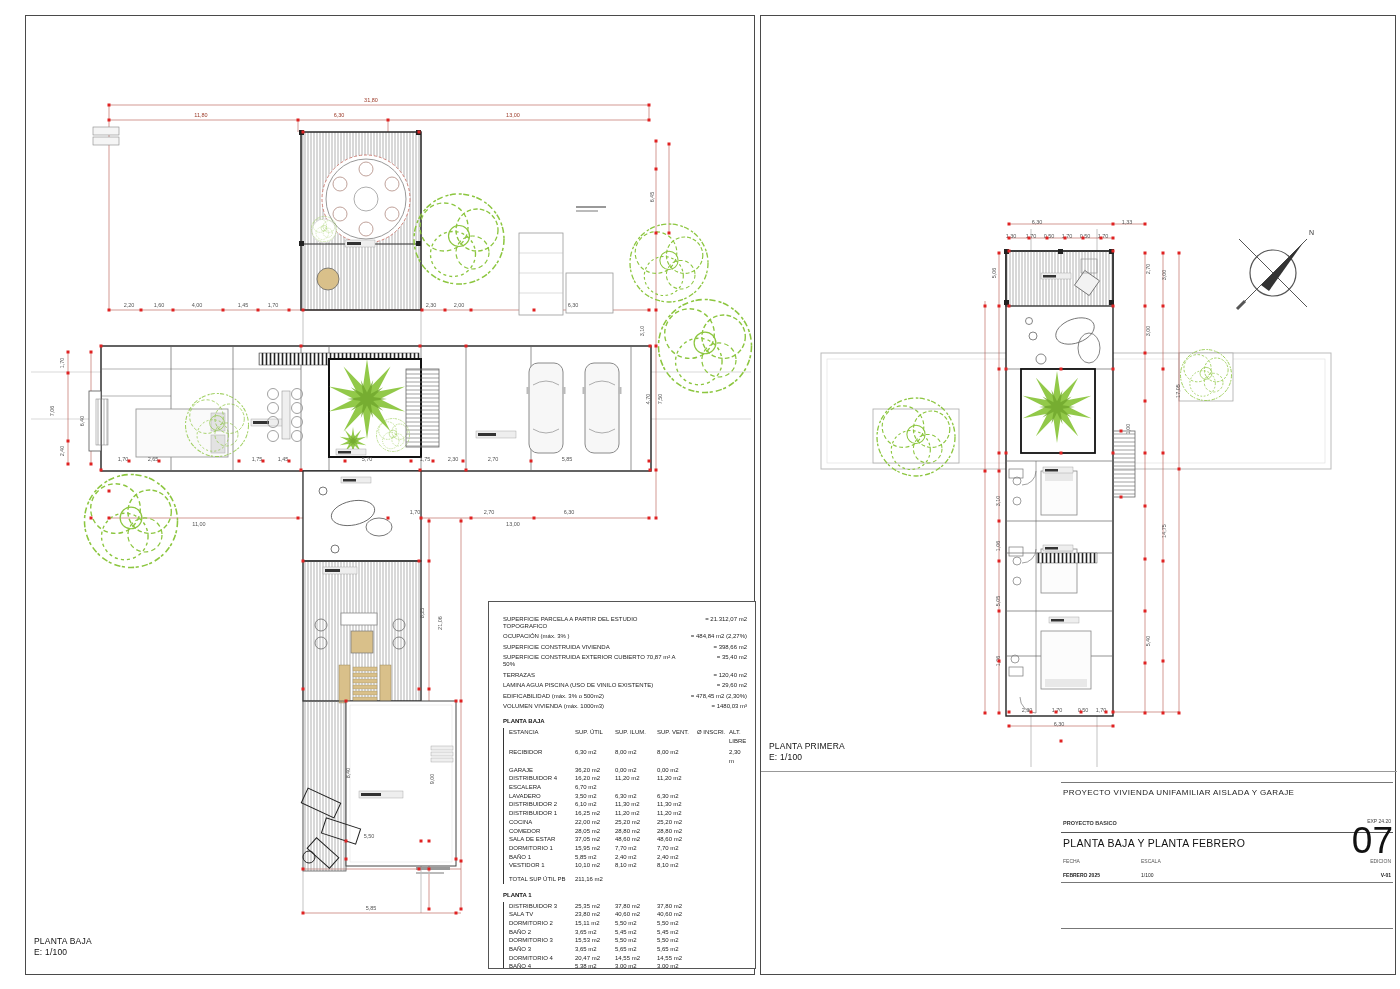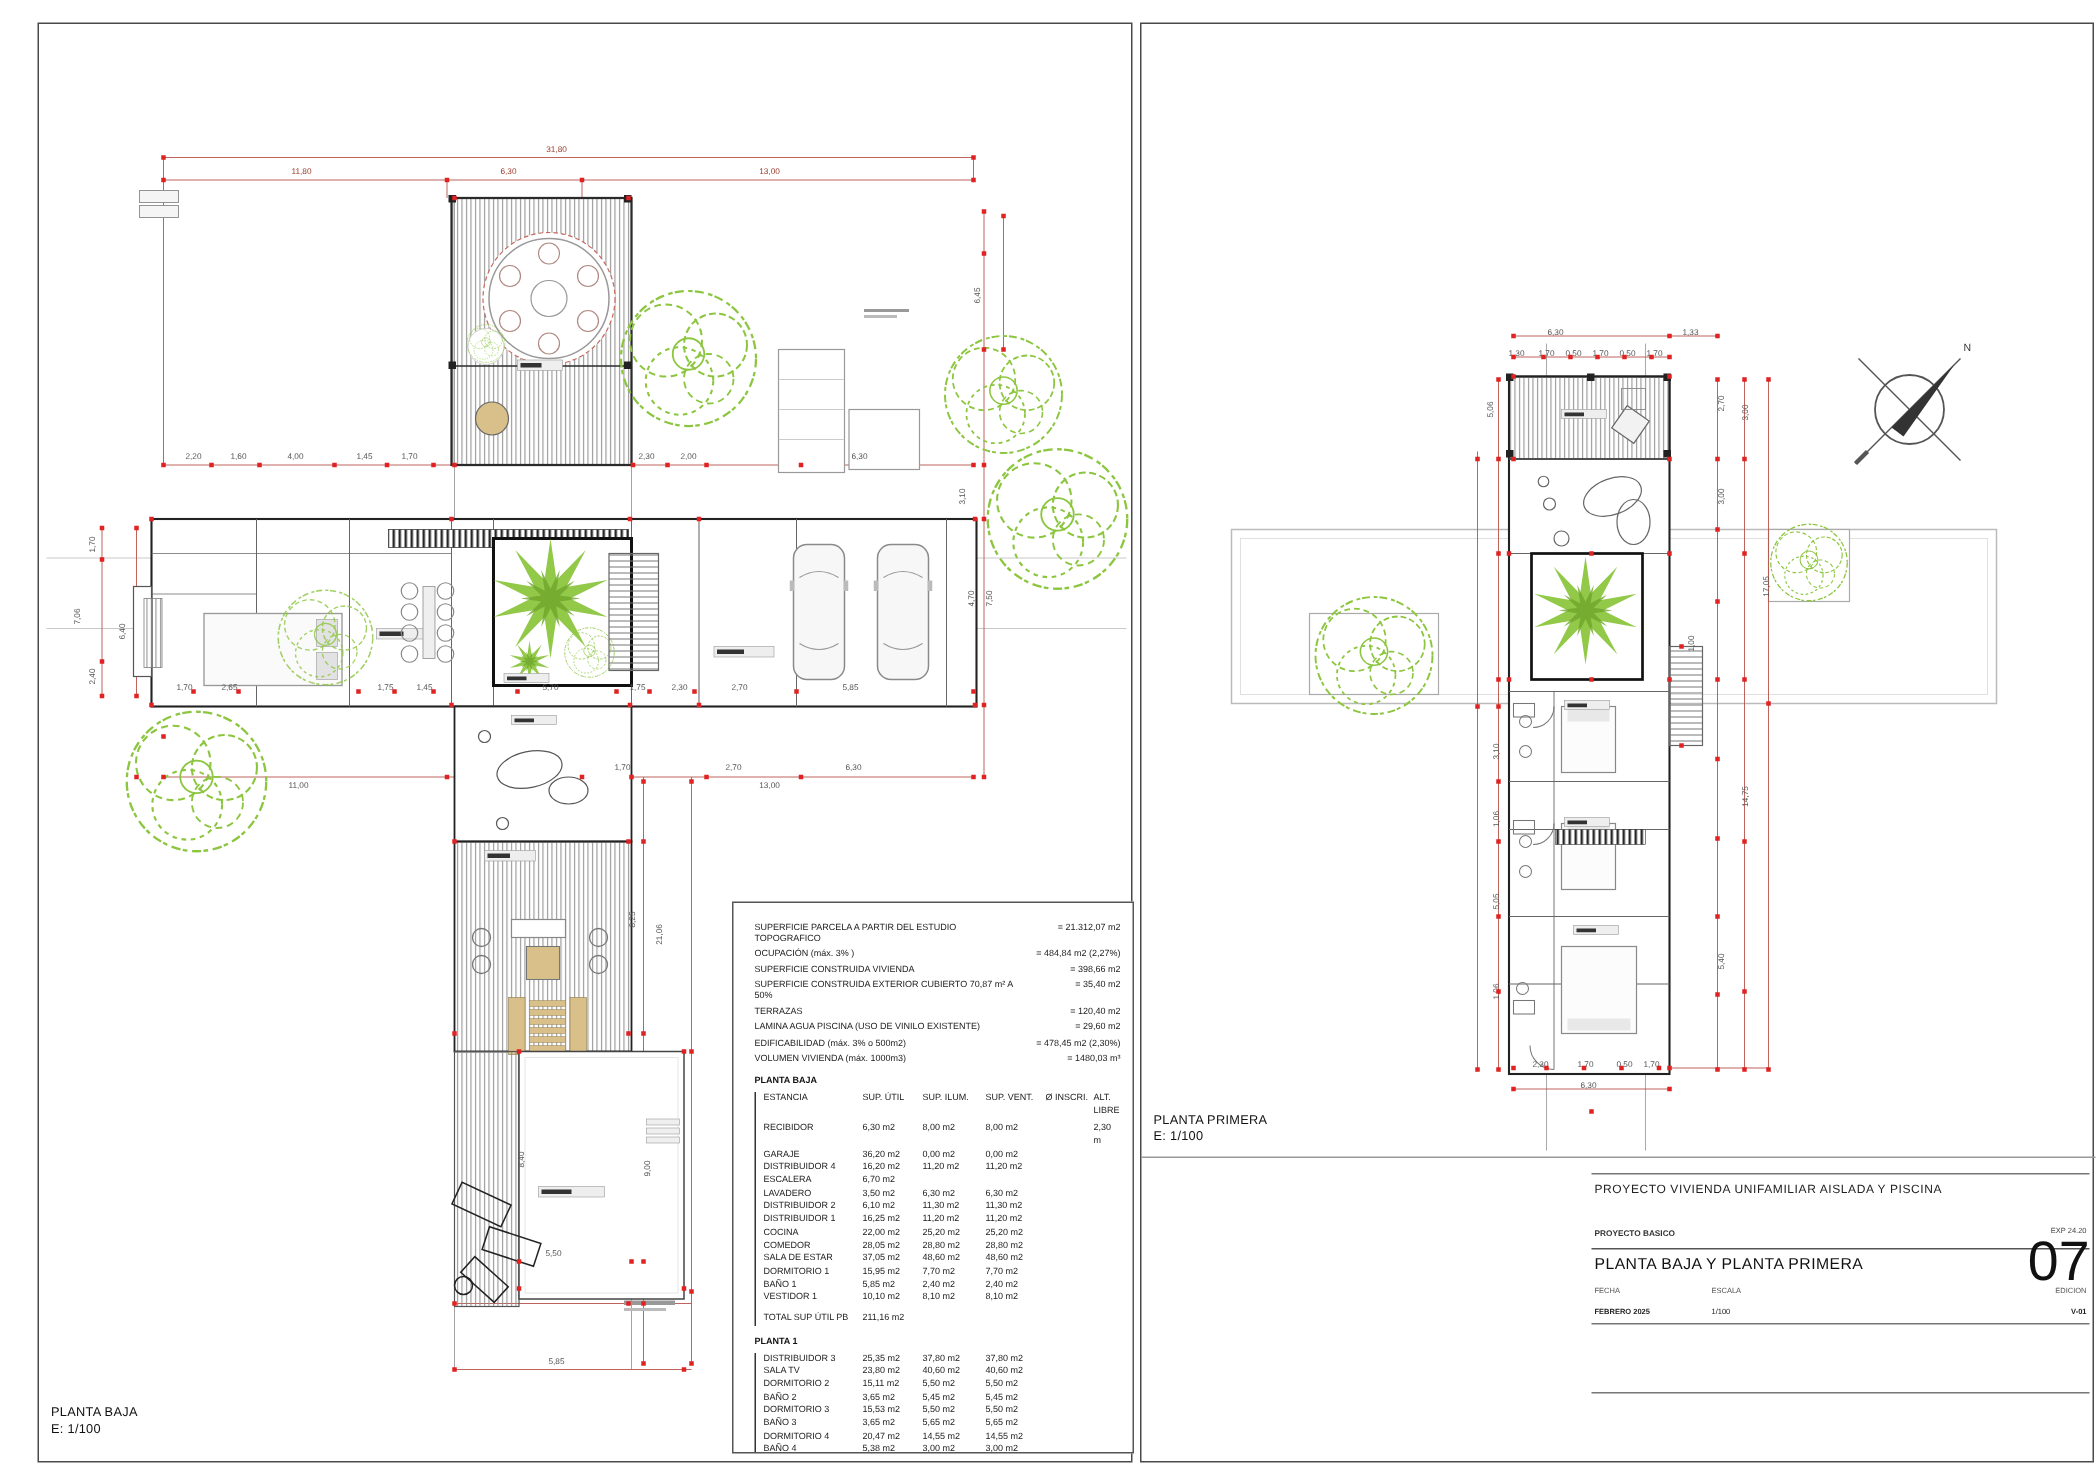--- a/index.html
+++ b/index.html
@@ -827,25 +827,25 @@
 
     <div class="sheet-label" style="left:8px;top:725px;">
       <div>PLANTA PRIMERA</div>
       <div>E: 1/100</div>
     </div>
 
     <div style="position:absolute;left:0;top:755px;width:636px;border-top:1px solid #999;"></div>
 
     <div class="titleblock">
       <div class="tb-line" style="top:0px;"></div>
-      <div class="tb-project">PROYECTO  VIVIENDA UNIFAMILIAR AISLADA Y PISCINA</div>
+      <div class="tb-project">PROYECTO  VIVIENDA UNIFAMILIAR AISLADA Y GARAJE</div>
       <div class="tb-phase">PROYECTO BASICO</div>
       <div class="tb-exp">EXP 24.20</div>
       <div class="tb-line strong" style="top:50px;"></div>
-      <div class="tb-title">PLANTA BAJA Y PLANTA PRIMERA</div>
+      <div class="tb-title">PLANTA BAJA Y PLANTA FEBRERO</div>
       <div class="tb-number">07</div>
       <div class="tb-k" style="left:2px;top:76px;">FECHA</div>
       <div class="tb-k" style="left:80px;top:76px;">ESCALA</div>
       <div class="tb-k" style="right:2px;top:76px;">EDICION</div>
       <div class="tb-v" style="left:2px;top:90px;">FEBRERO 2025</div>
       <div class="tb-v" style="left:80px;top:90px;font-weight:normal;">1/100</div>
       <div class="tb-v" style="right:2px;top:90px;">V-01</div>
       <div class="tb-line" style="top:100px;"></div>
       <div class="tb-line" style="top:146px;"></div>
     </div>

